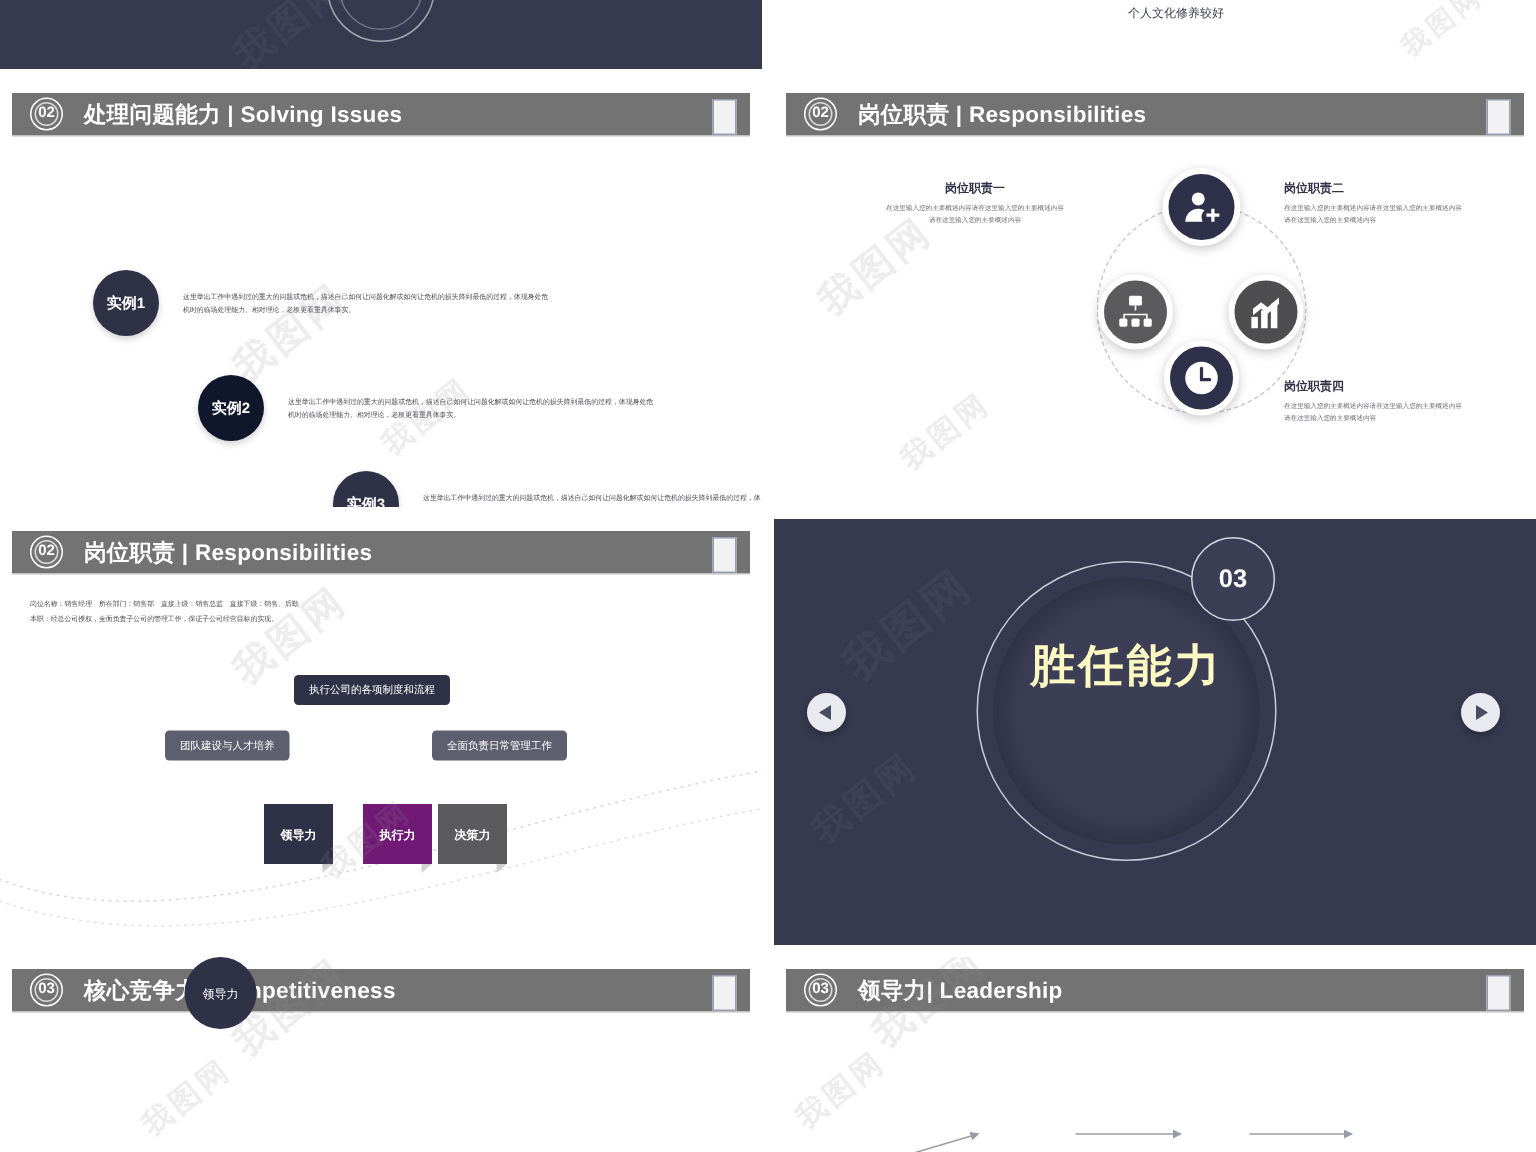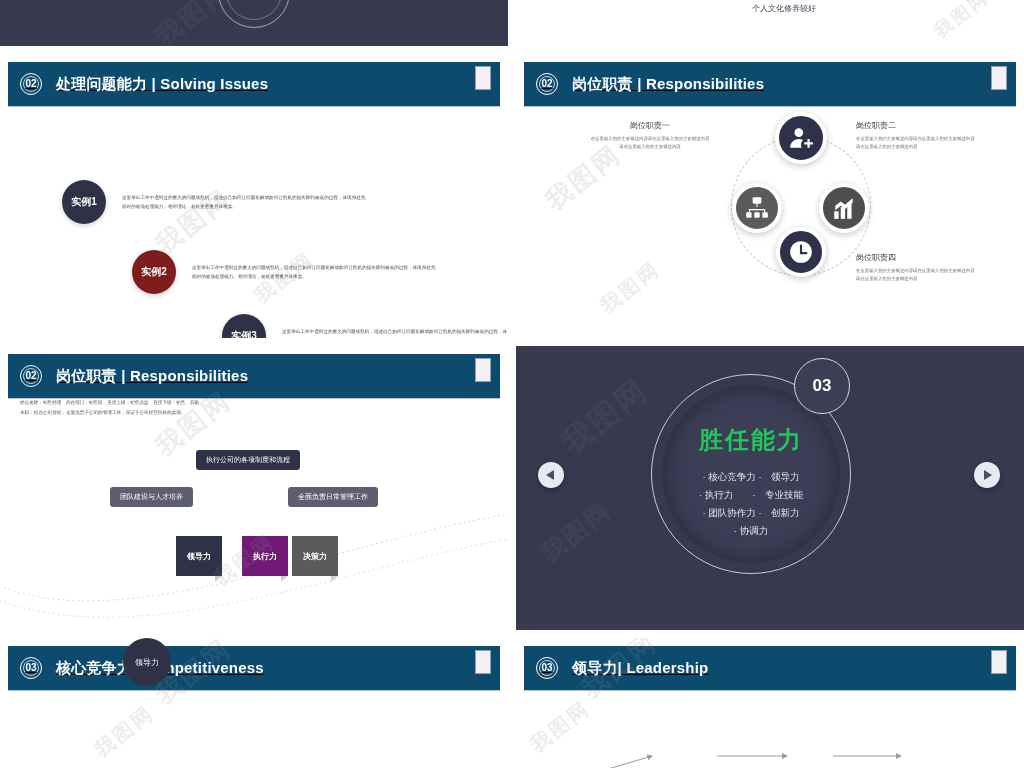--- a/index.html
+++ b/index.html
@@ -15,25 +15,24 @@
     grid-template-columns:508px 508px;
     grid-template-rows:46px 284px 284px 144px;
     column-gap:8px; row-gap:8px;
     padding:0 0 0 0;
   }
   .slide { position:relative; overflow:hidden; background:#ffffff; }
   .slide.dark { background:#373a4f; }
 
   
   .bar {
-    position:absolute; left:8px; right:8px; top:8px; height:44px;
-    background:#0c4a6e;
+    position:absolute; left:8px; right:8px; top:8px; height:28px;
+    background:#737373;
     display:flex; align-items:center;
     box-shadow:0 1px 0 rgba(0,0,0,.25);
-    text-decoration:underline;
   }
   .bar .numcircle {
     width:22px; height:22px; border-radius:50%;
     border:1.6px solid #ffffff; margin-left:12px;
     display:flex; align-items:center; justify-content:center;
     position:relative;
   }
   .bar .numcircle::after{
     content:""; position:absolute; left:2px; top:2px; right:2px; bottom:2px;
     border:1px solid rgba(255,255,255,.75); border-radius:50%;
@@ -75,21 +74,21 @@
     display:flex; align-items:center; justify-content:center;
     border:4px solid #ffffff;
     box-shadow:0 2px 7px rgba(0,0,0,.22);
   }
   .icon-c.top { width:52px; height:52px; left:259px; top:12px; background:#2e3149; }
   .icon-c.right { width:50px; height:50px; left:303px; top:83px; background:#4e4e50; }
   .icon-c.bottom { width:50px; height:50px; left:260px; top:127px; background:#2e3149; }
   .icon-c.left { width:50px; height:50px; left:216px; top:83px; background:#5b5b5d; }
   .icon-c svg { width:26px; height:26px; fill:#ffffff; }
   .cyc-label { position:absolute; width:120px; }
-  .cyc-label h4 { font-size:8px; color:#2f3247; margin-bottom:4px; font-weight:normal;}
+  .cyc-label h4 { font-size:8px; color:#2f3247; margin-bottom:4px; font-weight:bold;}
   .cyc-label p { font-size:4.4px; line-height:7.5px; color:#6d6d76; }
   .cyc-label.l1 { left:74px; top:20px; text-align:center; }
   .cyc-label.l2 { left:340px; top:20px; text-align:left; }
   .cyc-label.l3 { left:74px; top:134px; text-align:center; }
   .cyc-label.l4 { left:340px; top:152px; text-align:left; }
 
   
   .meta { position:absolute; left:20px; top:52px; font-size:4.6px; line-height:10px; color:#4a4a52; }
   .pill {
     position:absolute; color:#fff; font-size:7px; padding:5px 10px;
@@ -124,21 +123,21 @@
     box-shadow:inset 0 0 24px rgba(0,0,0,.35);
   }
   .sec-badge {
     position:absolute; left:278px; top:12px; width:56px; height:56px;
     border-radius:50%; border:1.6px solid #d5d7e2; background:#3b3e55;
     display:flex; align-items:center; justify-content:center;
     color:#fff; font-size:17px; font-weight:bold;
   }
   .sec-title {
     position:absolute; left:146px; top:78px; width:178px; text-align:center;
-    color:#22c55e; font-size:24px; font-weight:bold; letter-spacing:2px;
+    color:#fef9c3; font-size:30px; font-weight:bold; letter-spacing:2px;
   }
   .sec-bullets {
     position:absolute; left:146px; top:122px; width:178px;
     text-align:center; color:#e3e4ec; font-size:9.5px; line-height:18px;
   }
   .sec-bullets span { white-space:nowrap; }
   .navbtn {
     position:absolute; width:26px; height:26px; border-radius:50%;
     background:#e9eaf0; display:flex; align-items:center; justify-content:center;
     box-shadow:0 2px 5px rgba(0,0,0,.3);
@@ -204,21 +203,21 @@
         <span class="en">Solving Issues</span>
       </div>
       <div class="tag"></div>
     </div>
 
     <div class="ex-row" style="left:62px;top:126px;">
       <div class="ex-circle" style="background:#2f3247">实例1</div>
       <div class="ex-text">这里举出工作中遇到过的重大的问题或危机，描述自己如何让问题化解或如何让危机的损失降到最低的过程，体现身处危机时的临场处理能力。相对理论，老板更看重具体事实。</div>
     </div>
     <div class="ex-row" style="left:132px;top:196px;">
-      <div class="ex-circle" style="background:#7f1d1d">实例2</div>
+      <div class="ex-circle" style="background:#0f172a">实例2</div>
       <div class="ex-text">这里举出工作中遇到过的重大的问题或危机，描述自己如何让问题化解或如何让危机的损失降到最低的过程，体现身处危机时的临场处理能力。相对理论，老板更看重具体事实。</div>
     </div>
     <div class="ex-row" style="left:222px;top:260px;">
       <div class="ex-circle" style="background:#2f3247">实例3</div>
       <div class="ex-text">这里举出工作中遇到过的重大的问题或危机，描述自己如何让问题化解或如何让危机的损失降到最低的过程，体现身处危机时的临场处理能力。相对理论，老板更看重具体事实。</div>
     </div>
     <div class="wm" style="left:150px;top:150px;">我图网</div>
     <div class="wm" style="left:250px;top:210px;font-size:20px;">我图网</div>
   </div>
 
@@ -319,26 +318,20 @@
 
     <div class="wm" style="left:150px;top:60px;">我图网</div>
     <div class="wm" style="left:210px;top:200px;font-size:20px;">我图网</div>
   </div>
 
   <div class="slide dark">
     <div class="sec-ring"></div>
     <div class="sec-inner"></div>
     <div class="sec-badge">03</div>
     <div class="sec-title">胜任能力</div>
-    <div class="sec-bullets">
-      <span>· 核心竞争力 ·　领导力</span><br>
-      <span>· 执行力　　·　专业技能</span><br>
-      <span>· 团队协作力 ·　创新力</span><br>
-      <span>· 协调力</span>
-    </div>
     <div class="navbtn prev">
         <i></i>
       </div>
     <div class="navbtn next">
         <i></i>
       </div>
     <div class="wm lite" style="left:40px;top:50px;font-size:30px;">我图网</div>
     <div class="wm lite" style="left:20px;top:170px;font-size:24px;">我图网</div>
   </div>
 

